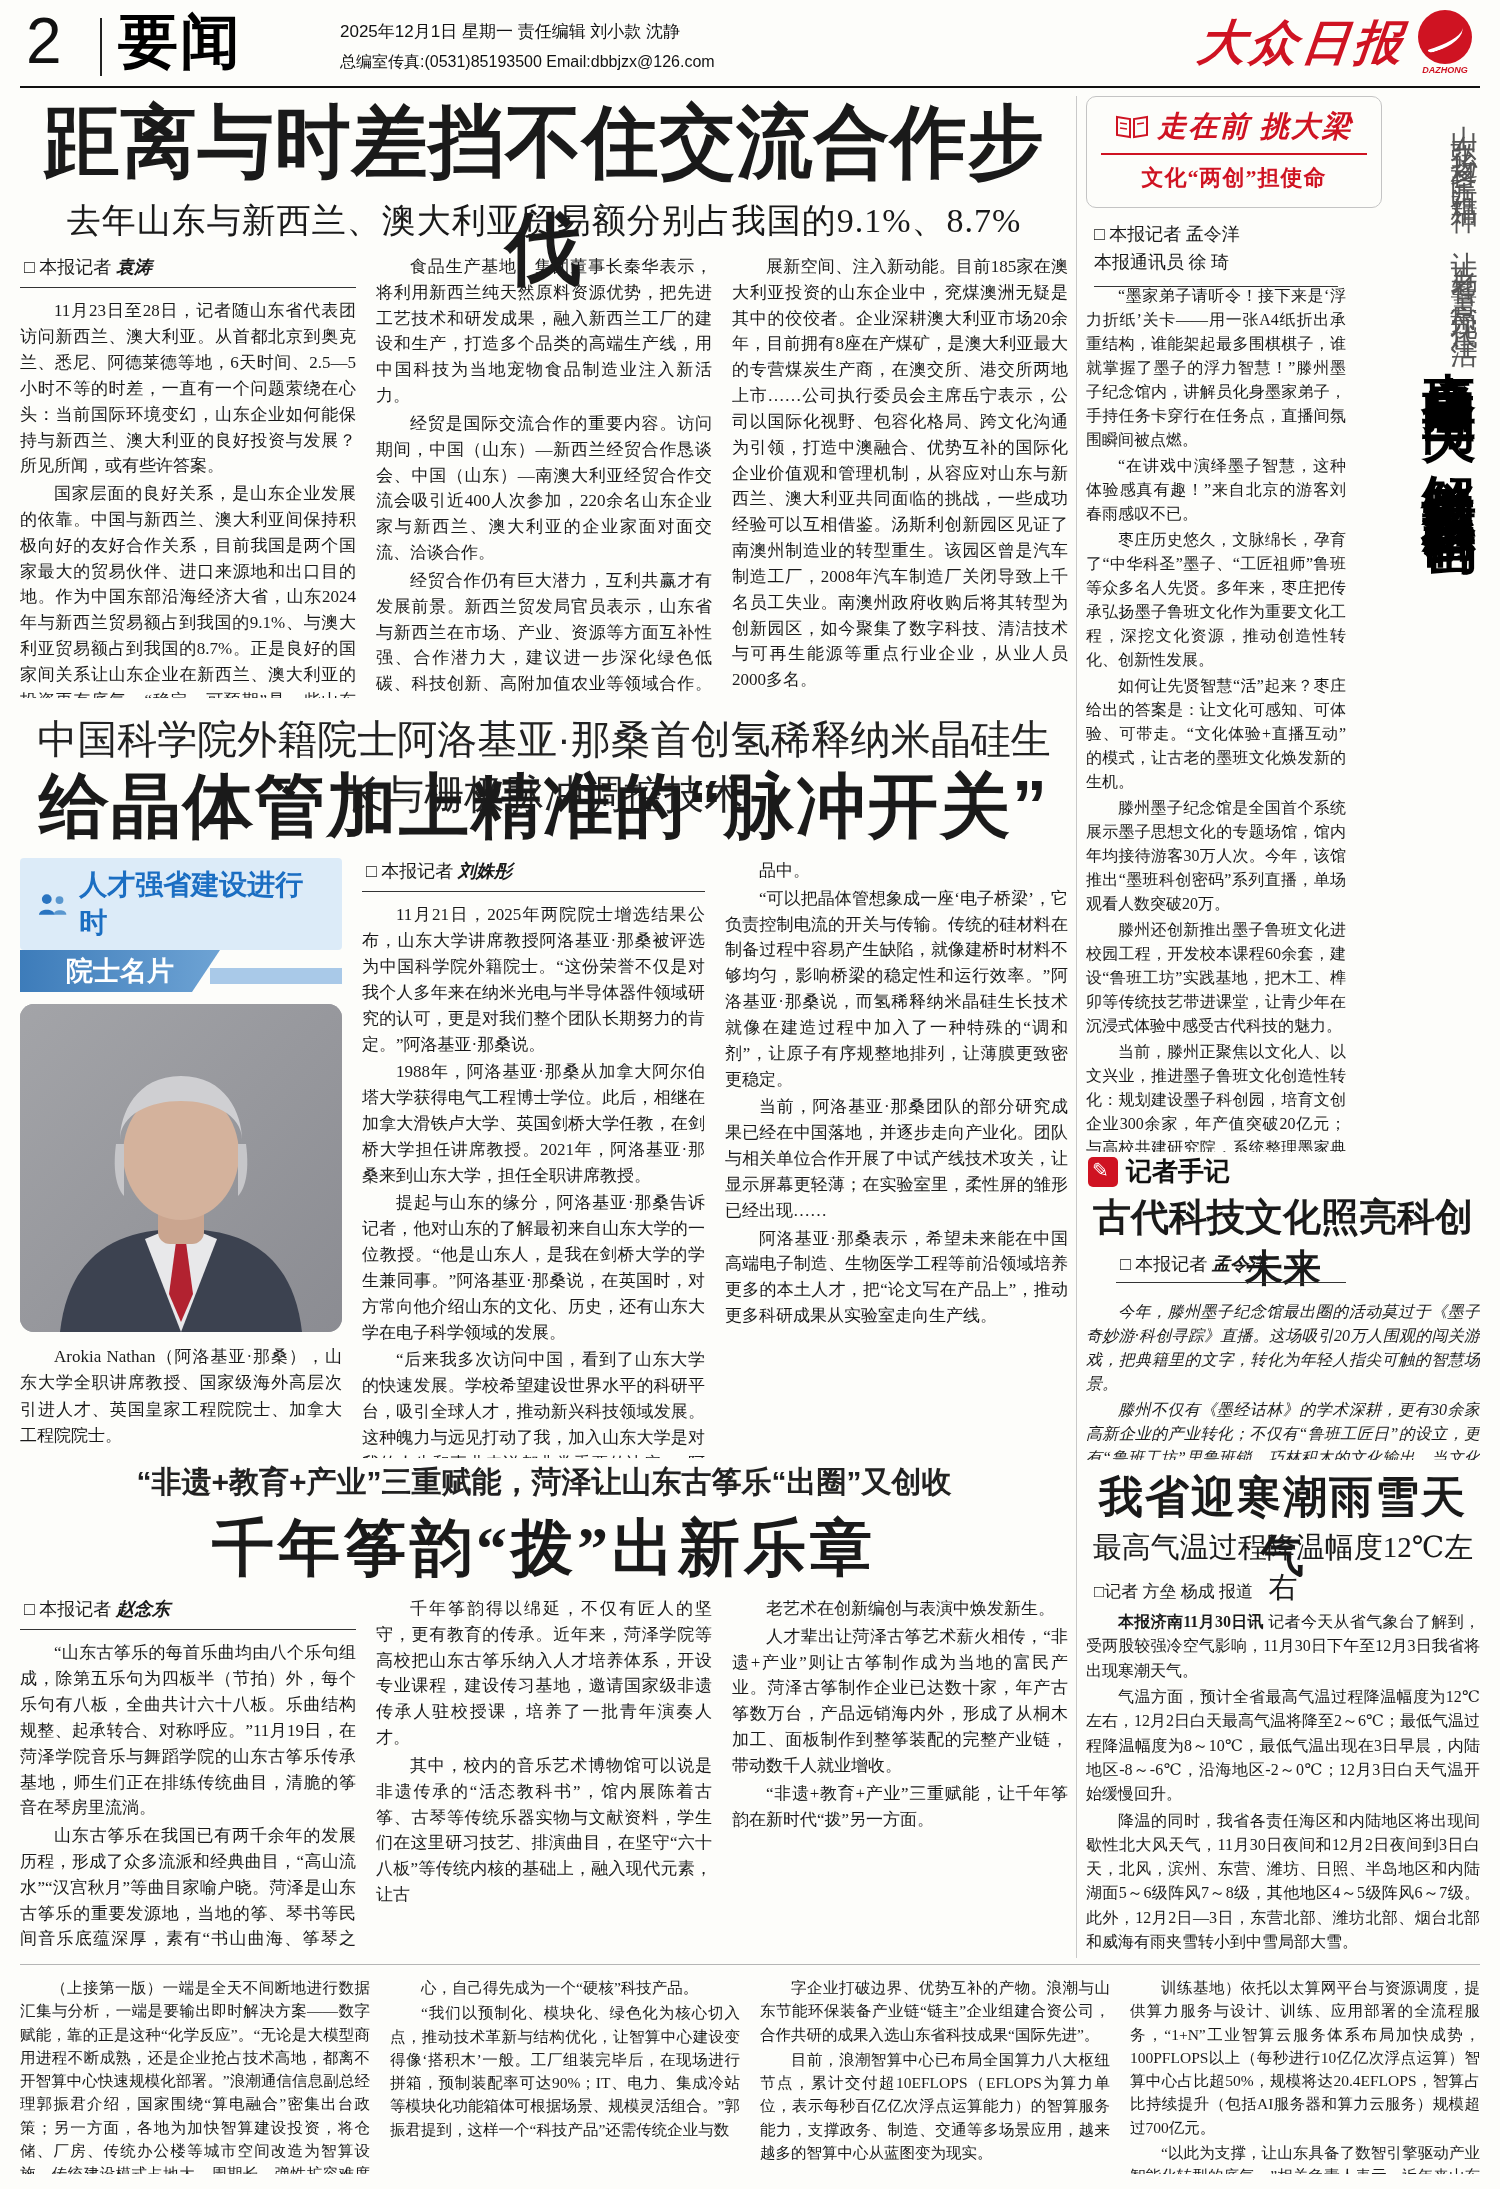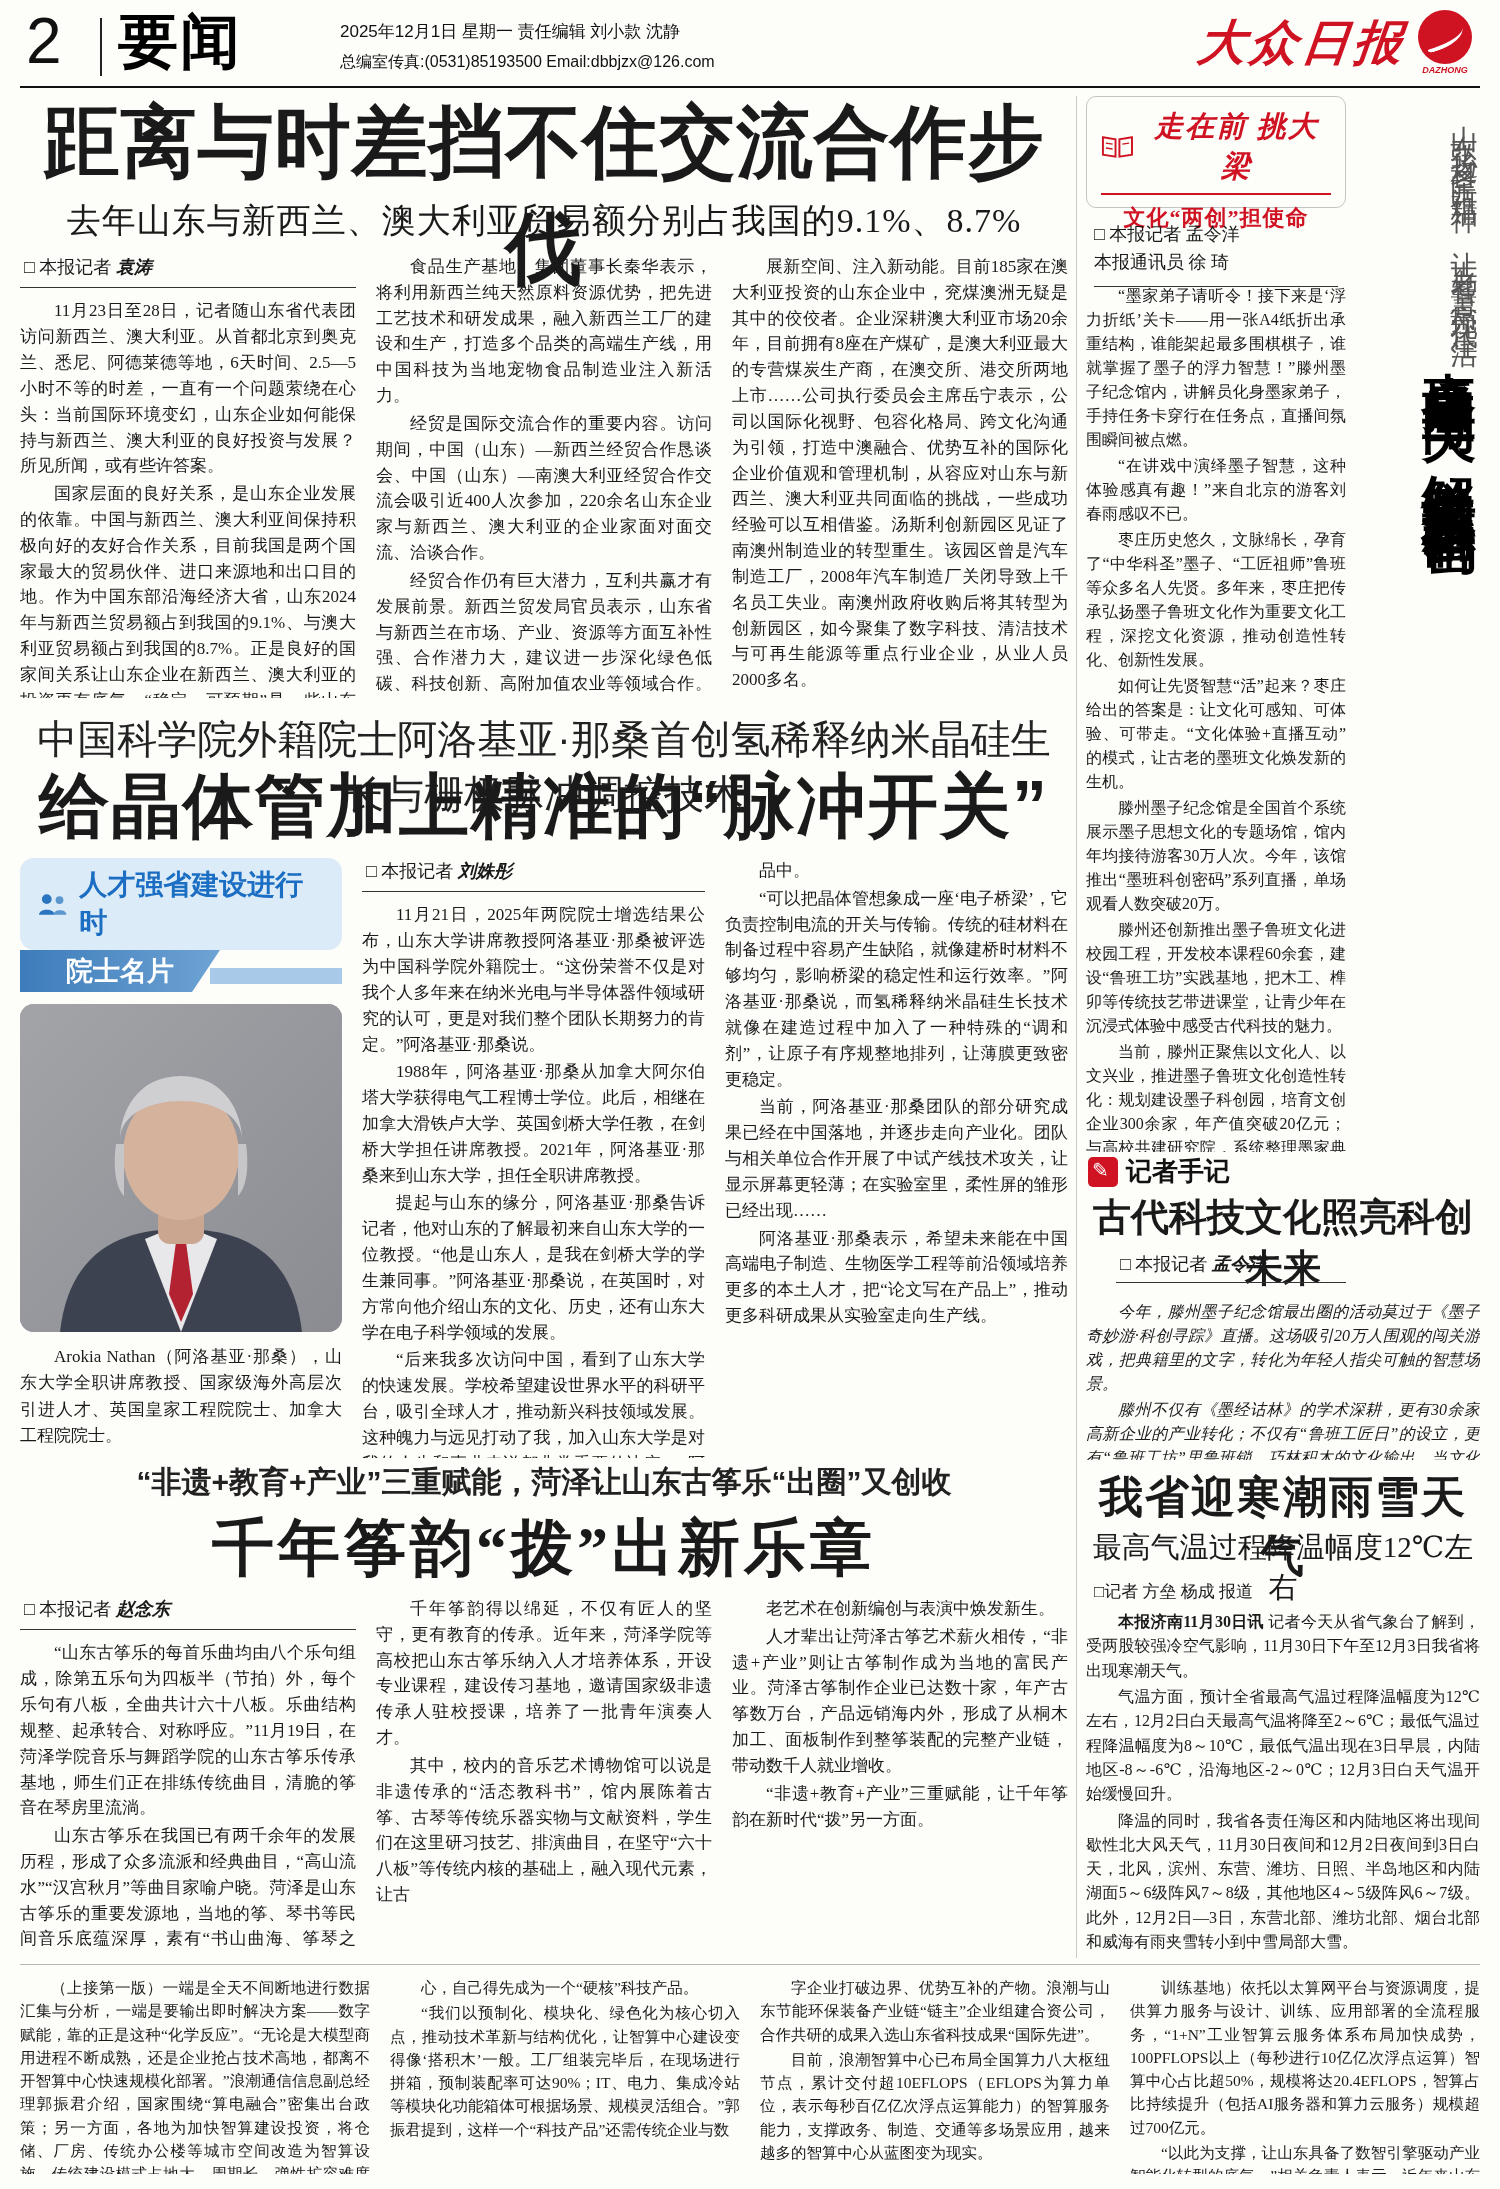--- a/index.html
+++ b/index.html
@@ -28,21 +28,21 @@
   .col{flex:1;overflow:hidden;font-size:17px;line-height:1.52;}
   .kicker{text-align:center;color:#222;}
   .bold-lead{font-weight:700;}
   
   #a1-headline{left:20px;top:94px;width:1048px;text-align:center;font-size:76px;font-weight:900;letter-spacing:1px;transform:scaleY(1.04);}
   #a1-subhead{left:20px;top:198px;width:1048px;text-align:center;font-size:34px;letter-spacing:1px;}
   #a1-cols{left:20px;top:254px;width:1048px;height:444px;}
   
   #rail-sep{left:1076px;top:96px;width:1px;height:1862px;background:#c9c9c9;}
   #rail{left:1086px;top:96px;width:394px;height:1366px;}
-  .zbox{position:absolute;left:0;top:0;width:260px;height:112px;border:1px solid #c4c4c4;border-radius:10px;padding-top:10px;box-sizing:border-box;text-align:center;}
+  .zbox{position:absolute;left:0;top:0;width:296px;height:112px;border:1px solid #c4c4c4;border-radius:10px;padding-top:10px;box-sizing:border-box;text-align:center;}
   .zbox-row{display:flex;align-items:center;justify-content:center;gap:8px;border-bottom:2px solid #cf1322;padding-bottom:6px;margin:0 14px;}
   .zbox-title{font-size:29px;font-weight:900;font-style:italic;color:#cf1322;letter-spacing:2px;}
   .zbox-sub{font-size:22px;font-weight:700;color:#cf1322;margin-top:8px;letter-spacing:1px;}
   .rail-bylines{position:absolute;left:8px;top:126px;width:244px;font-size:18px;border-bottom:1px solid #333;padding-bottom:8px;}
   .rail-bylines div{margin-bottom:4px;}
   #rail-paras{position:absolute;left:0;top:188px;width:260px;height:868px;overflow:hidden;font-size:16px;line-height:1.5;}
   #vert-head{position:absolute;left:266px;top:8px;width:128px;height:1030px;writing-mode:vertical-rl;display:flex;overflow:hidden;}
   .vsub{font-size:27px;color:#555;letter-spacing:9px;margin-left:6px;line-height:1.2;}
   .vmain{font-size:54px;font-weight:900;letter-spacing:7px;color:#000;line-height:1.15;}
   
@@ -52,21 +52,21 @@
   .pen-icon:after{content:"✎";position:absolute;left:4px;top:1px;color:#fff;font-size:20px;}
   #note-headline{position:absolute;left:0;top:1096px;width:394px;text-align:center;font-size:38px;font-weight:900;}
   #note-byline{position:absolute;left:30px;top:1156px;width:230px;}
   #note-paras{position:absolute;left:0;top:1204px;width:394px;height:160px;overflow:hidden;font-size:16px;line-height:1.5;font-style:italic;}
   
   #a2{left:20px;top:706px;width:1048px;height:752px;}
   #a2-kicker{position:absolute;left:0;top:6px;width:100%;font-size:40px;font-weight:500;}
   #a2-headline{position:absolute;left:0;top:54px;width:100%;text-align:center;font-size:70px;font-weight:900;letter-spacing:2px;}
   #a2-row{position:absolute;left:0;top:152px;width:100%;height:600px;}
   #a2-sidebar{width:322px;flex:0 0 322px;}
-  .talent-banner{display:flex;align-items:center;gap:10px;background:#dcebf8;border-radius:14px;padding:8px 16px;}
+  .talent-banner{display:flex;align-items:center;gap:10px;background:#dcebf8;border-radius:4px;padding:8px 16px;}
   .talent-banner span{font-size:28px;font-weight:900;color:#1b6ec2;font-family:"Liberation Sans",sans-serif;}
   .card-tab-row{position:relative;height:46px;margin-top:0;}
   .card-tab{position:absolute;left:0;top:0;width:200px;height:42px;background:linear-gradient(90deg,#3d7cba,#6ea3d4);color:#fff;font-size:27px;font-weight:900;line-height:42px;text-align:center;font-family:"Liberation Sans",sans-serif;clip-path:polygon(0 0,100% 0,86% 100%,0 100%);}
   .card-tab-ribbon{position:absolute;left:190px;right:0;top:18px;height:16px;background:#a9c9e8;}
   .portrait{width:100%;height:328px;border-radius:14px;margin-top:8px;overflow:hidden;background:#9a9aa0;}
   .card-caption{margin-top:12px;font-size:17px;line-height:1.55;}
   
   #a3{left:20px;top:1462px;width:1048px;height:492px;}
   #a3-kicker{position:absolute;left:0;top:0;width:100%;font-size:30px;font-weight:600;color:#222;}
   #a3-headline{position:absolute;left:0;top:44px;width:100%;text-align:center;font-family:"Liberation Serif",serif;font-size:62px;font-weight:900;letter-spacing:4px;}

